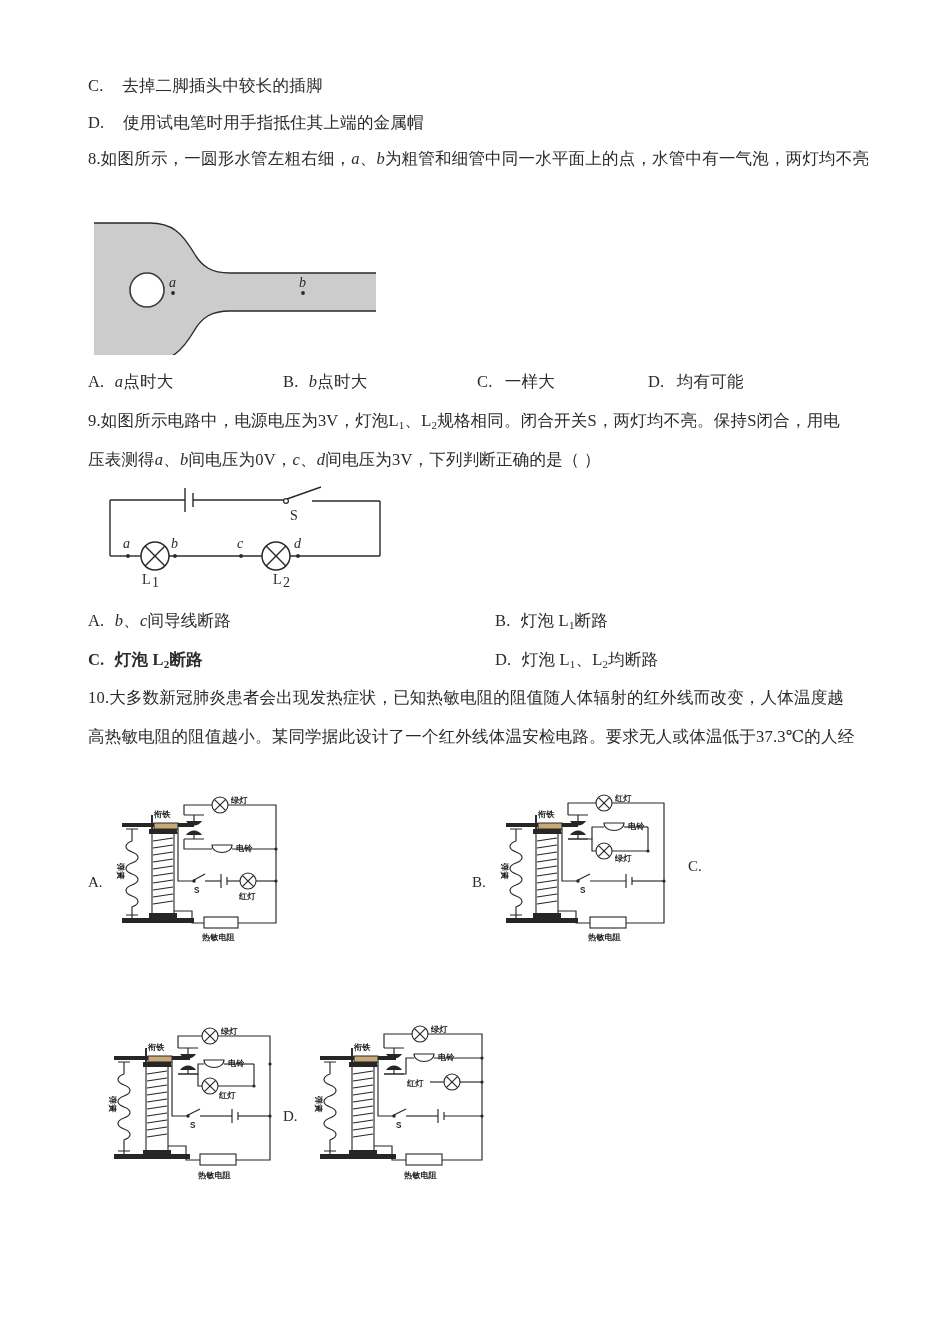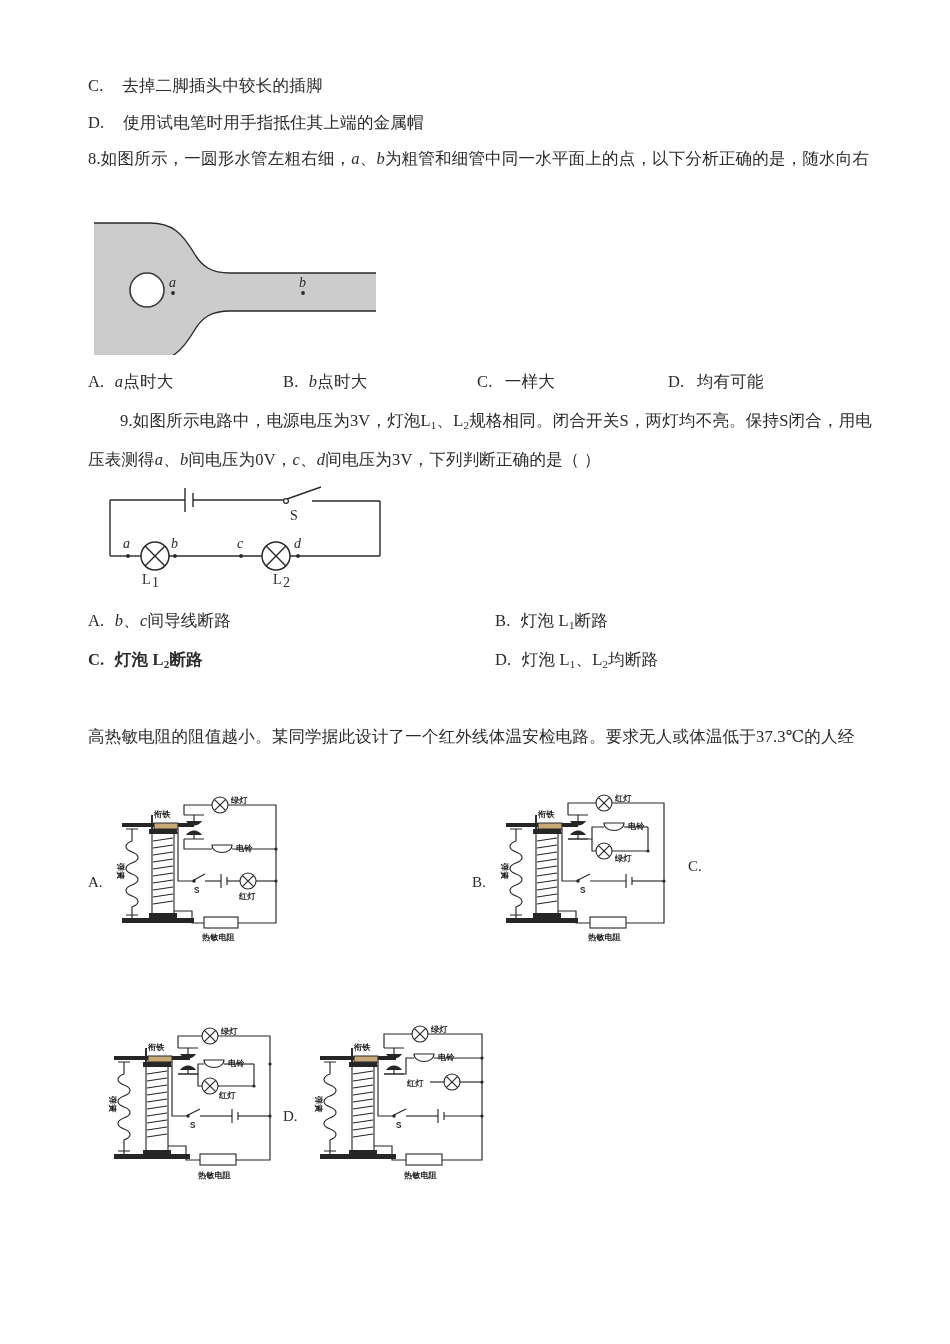--- a/index.html
+++ b/index.html
@@ -66,21 +66,21 @@
     <span>去掉二脚插头中较长的插脚</span>
   </div>
 
   <div class="qline" style="left:88px; top:115px;">
     <span class="opt-letter">D.</span>
     <span style="display:inline-block;width:10px;"></span>
     <span>使用试电笔时用手指抵住其上端的金属帽</span>
   </div>
 
   <div class="qline" style="left:88px; top:151px;">
-    <span>8.</span><span>如图所示，一圆形水管左粗右细，</span><span class="ital">a</span><span>、</span><span class="ital">b</span><span>为粗管和细管中同一水平面上的点，以下分析正确的是，随水向右</span>
+    <span>8.</span><span>如图所示，一圆形水管左粗右细，</span><span class="ital">a</span><span>、</span><span class="ital">b</span><span>为粗管和细管中同一水平面上的点，水管中有一气泡，两灯均不亮</span>
   </div>
 
   <div class="pipe-wrap" style="left:90px; top:215px;">
     <svg width="290" height="140" viewBox="0 0 290 140">
       <defs>
         <pattern id="grainy" width="4" height="4" patternUnits="userSpaceOnUse">
           <rect width="4" height="4" fill="#cdcdcd"></rect>
           <circle cx="1" cy="1" r="0.45" fill="#bdbdbd"></circle>
           <circle cx="3" cy="2.6" r="0.4" fill="#c6c6c6"></circle>
           <circle cx="2" cy="3.4" r="0.3" fill="#b8b8b8"></circle>
@@ -109,26 +109,26 @@
     <span style="display:inline-block;width:6px;"></span><span class="ital">a</span><span>点时大</span>
   </div>
   <div class="qline" style="left:283px; top:374px;">
     <span>B.</span>
     <span style="display:inline-block;width:6px;"></span><span class="ital">b</span><span>点时大</span>
   </div>
   <div class="qline" style="left:477px; top:374px;">
     <span>C.</span>
     <span style="display:inline-block;width:8px;"></span><span>一样大</span>
   </div>
-  <div class="qline" style="left:668px; top:374px;">
+  <div class="qline" style="left:648px; top:374px;">
     <span>D.</span>
     <span style="display:inline-block;width:8px;"></span><span>均有可能</span>
   </div>
 
-  <div class="qline" style="left:88px; top:413px;margin-left:32px;">
+  <div class="qline" style="left:88px; top:413px;">
     <span>9.</span><span>如图所示电路中，电源电压为3V，灯泡L</span><span class="sub">1</span><span>、L</span><span class="sub">2</span><span>规格相同。闭合开关S，两灯均不亮。保持S闭合，用电</span>
   </div>
   <div class="qline" style="left:88px; top:452px;">
     <span>压表测得</span><span class="ital">a</span><span>、</span><span class="ital">b</span><span>间电压为0V，</span><span class="ital">c</span><span>、</span><span class="ital">d</span><span>间电压为3V，下列判断正确的是（     ）</span>
   </div>
 
   <div style="position:absolute; left:90px; top:480px;">
     <svg width="320" height="112" viewBox="0 0 320 112">
 
       <path d="M20,20 L95,20" class="cw"></path>
@@ -184,20 +184,23 @@
   </div>
   <div class="qline" style="left:88px; top:652px;font-weight:bold;">
     <span>C.</span>
     <span style="display:inline-block;width:6px;"></span><span>灯泡 L</span><span class="sub">2</span><span>断路</span>
   </div>
   <div class="qline" style="left:495px; top:652px;">
     <span>D.</span>
     <span style="display:inline-block;width:6px;"></span><span>灯泡 L</span><span class="sub">1</span><span>、L</span><span class="sub">2</span><span>均断路</span>
   </div>
 
+  <div class="qline" style="left:88px; top:690px;">
+    <span>10.</span><span>大多数新冠肺炎患者会出现发热症状，已知热敏电阻的阻值随人体辐射的红外线而改变，人体温度越</span>
+  </div>
   <div class="qline" style="left:88px; top:729px;">
     <span>高热敏电阻的阻值越小。某同学据此设计了一个红外线体温安检电路。要求无人或体温低于37.3℃的人经</span>
   </div>
 
   <div class="optbig" style="left:88px; top:874px;">A.</div>
   <div style="position:absolute; left:108px; top:793px;">
     <svg width="180" height="150" viewBox="0 0 180 150">
 
       <rect x="14" y="125" width="72" height="5" class="rfill"></rect>
 

